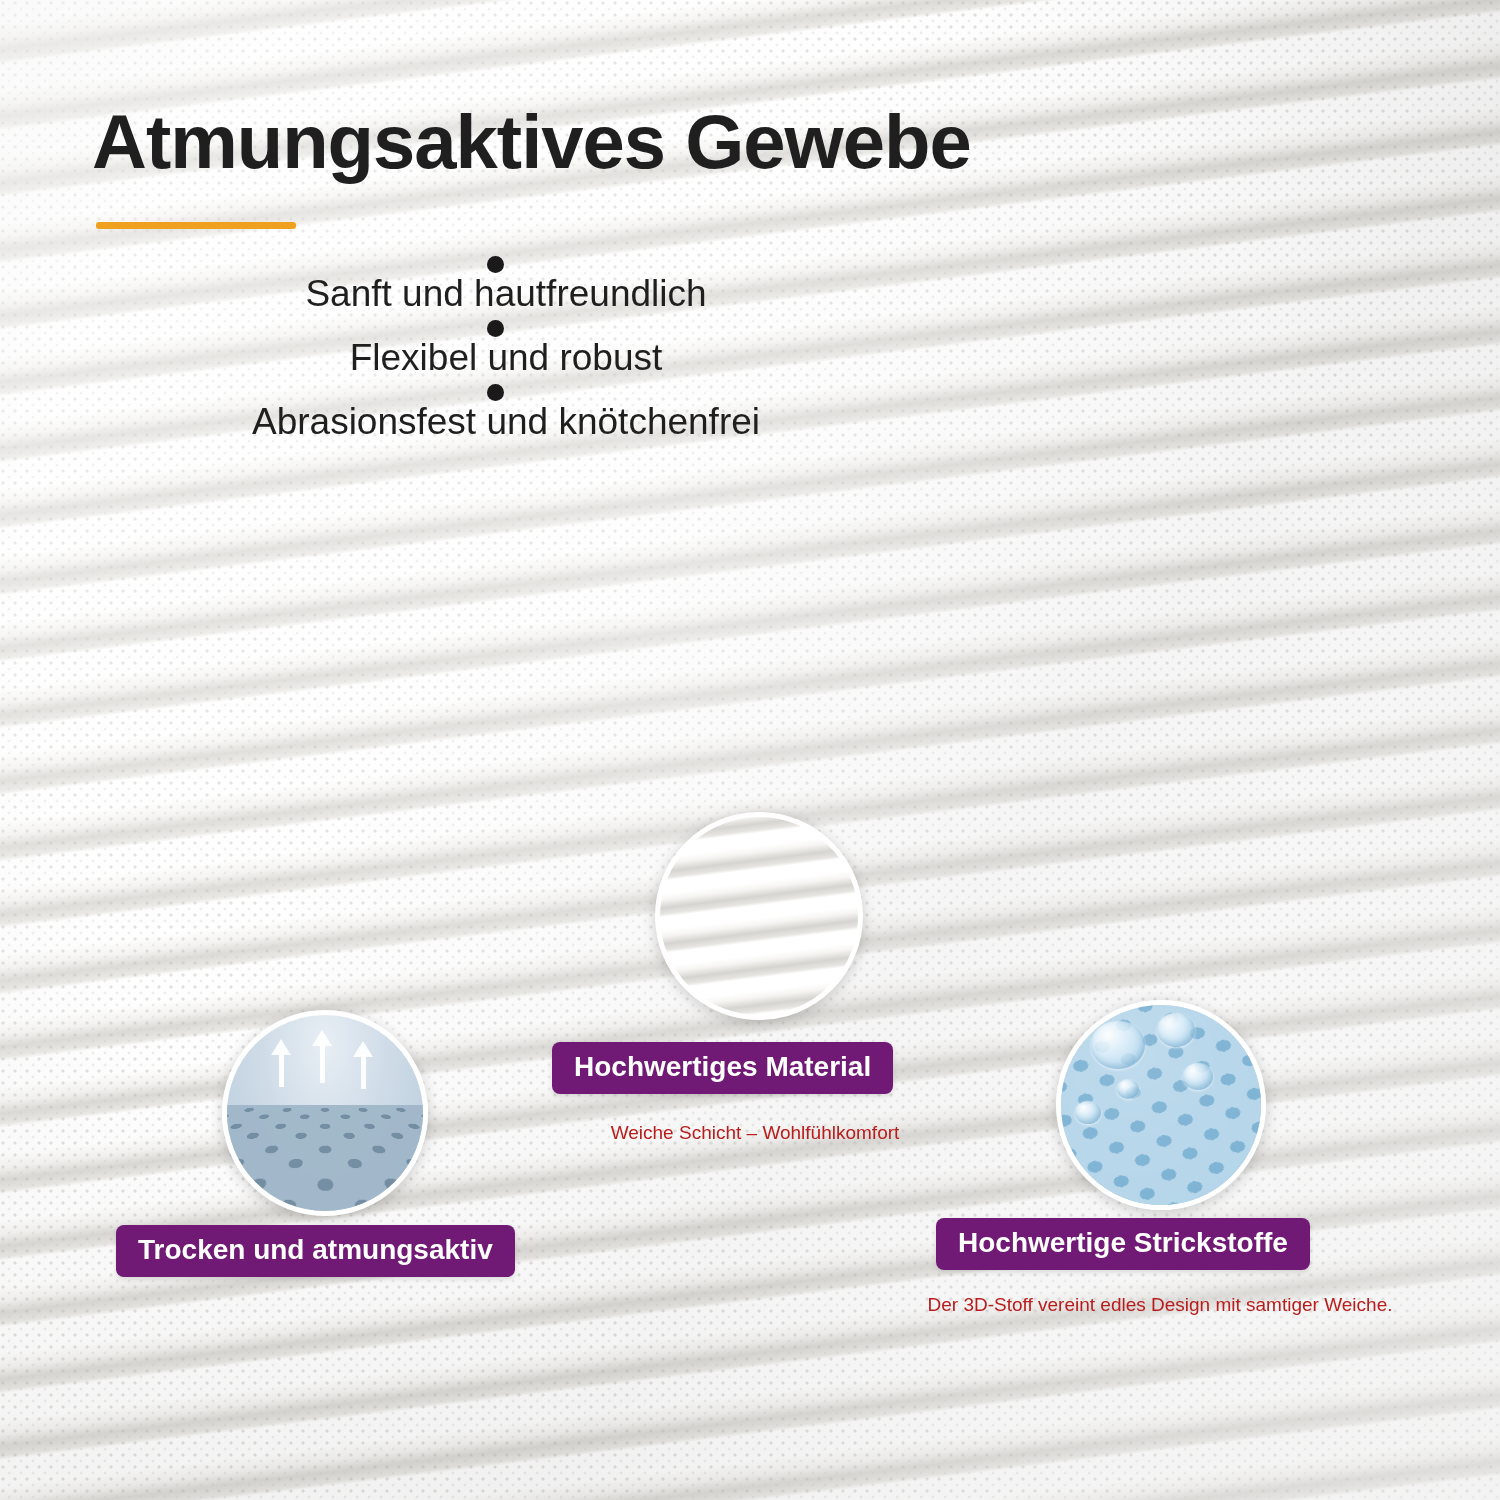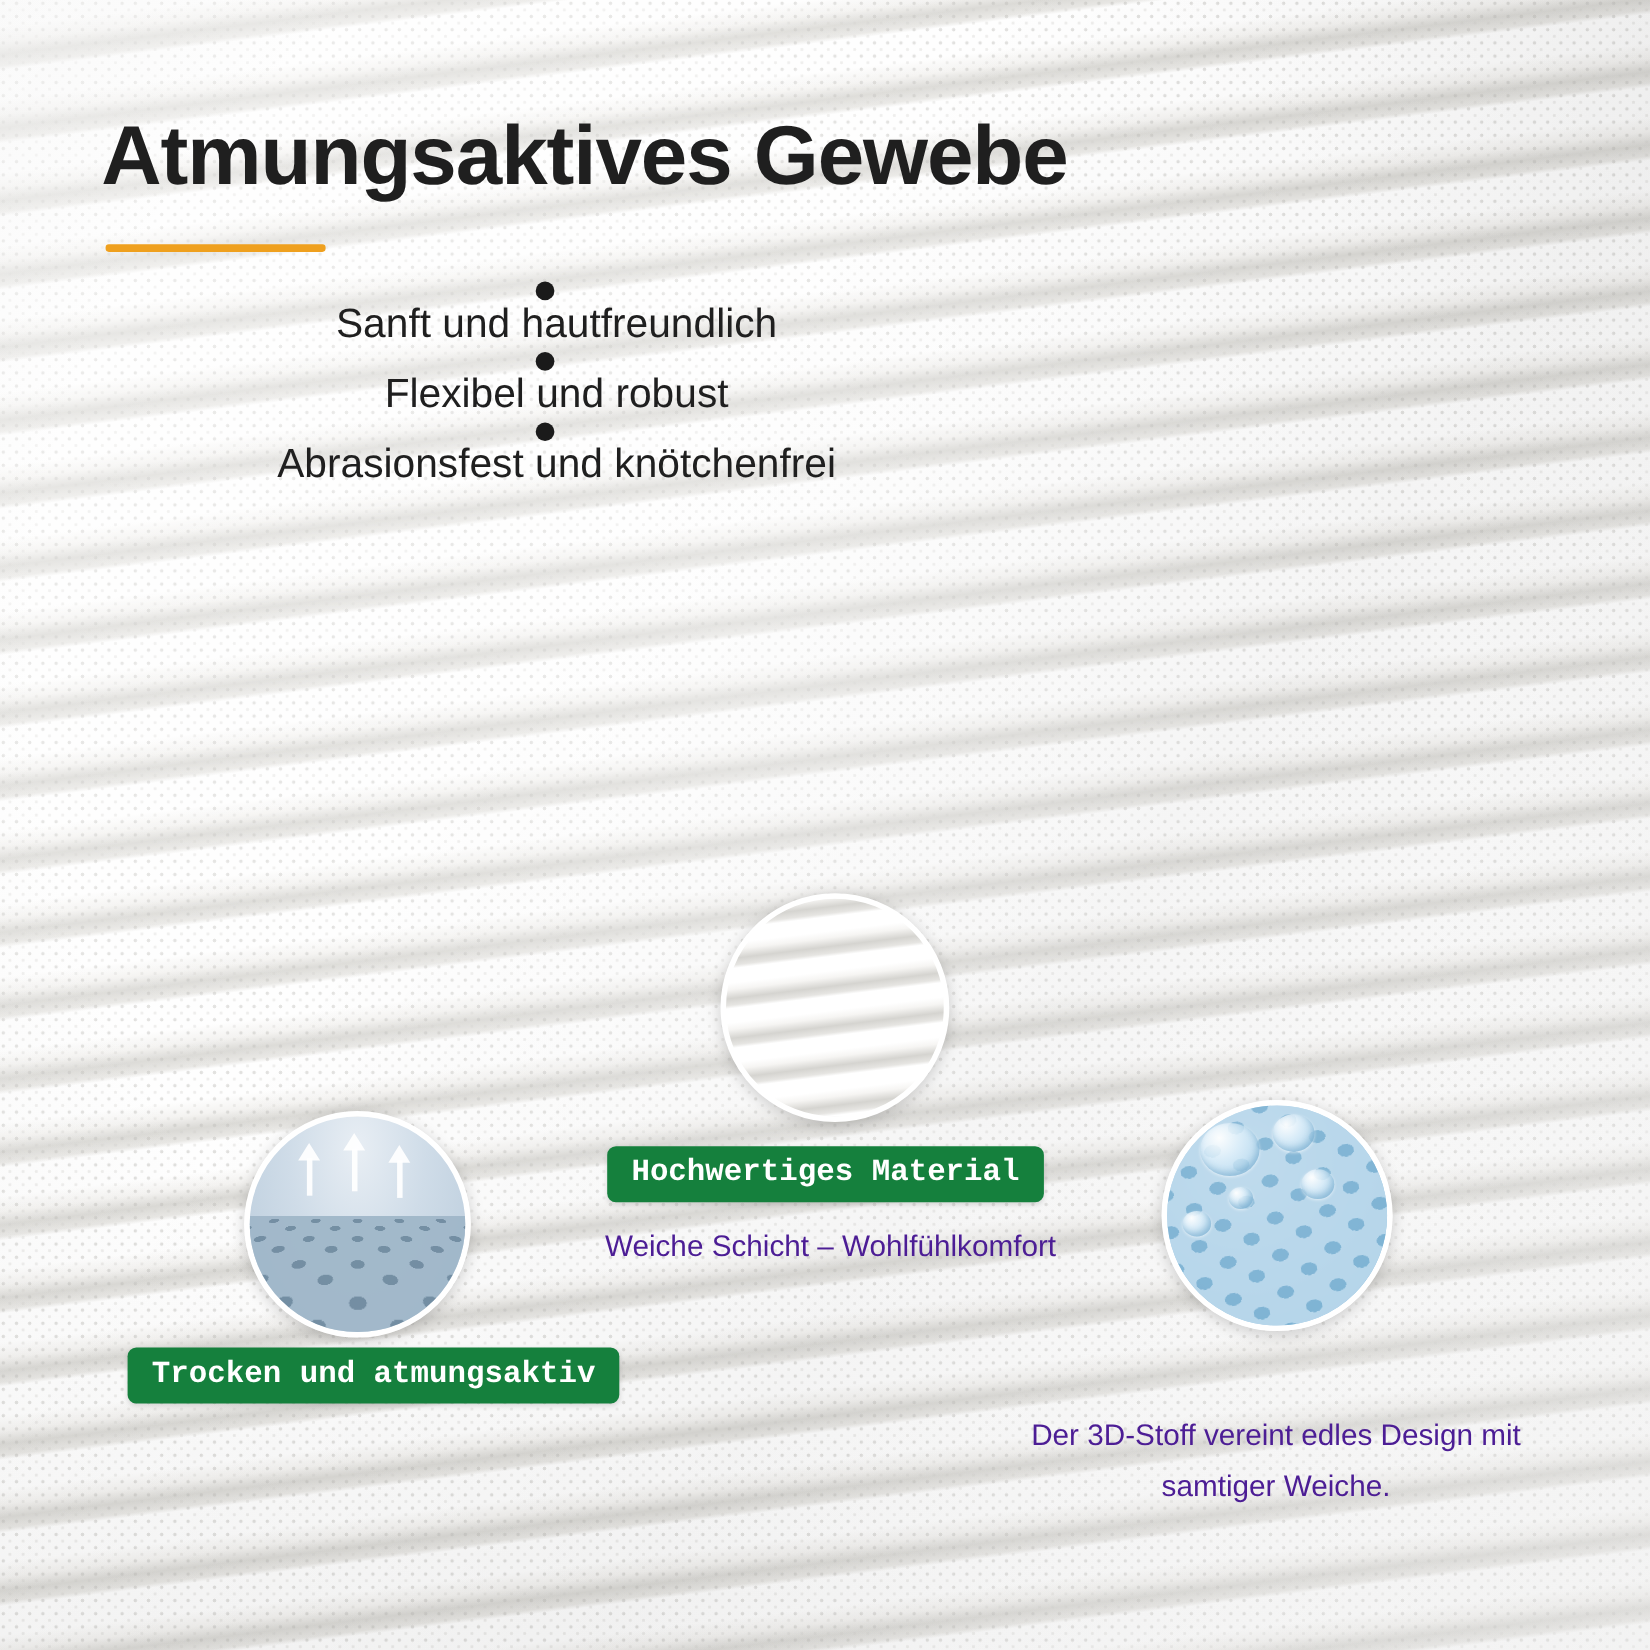--- a/index.html
+++ b/index.html
@@ -188,34 +188,33 @@
   .droplet {
     position: absolute;
     border-radius: 50%;
     background: radial-gradient(circle at 32% 28%, rgba(255,255,255,0.95) 0%, rgba(226,242,252,0.75) 40%, rgba(150,200,230,0.55) 100%);
     box-shadow: inset -2px -3px 6px rgba(90,150,190,0.45), 0 1px 3px rgba(255,255,255,0.6);
   }
 
   
   .pill {
     position: absolute;
-    background: #15803d;
+    background: #701a75;
     color: #ffffff;
     font-weight: 700;
     border-radius: 8px;
     padding: 9px 22px 11px;
     font-size: 28px;
     white-space: nowrap;
     box-shadow: 0 2px 5px rgba(0,0,0,0.12);
-    font-family: Liberation Mono, monospace;
   }
   .caption {
     position: absolute;
-    color: #4c1d95;
-    font-size: 27px;
+    color: #b91c1c;
+    font-size: 19px;
     line-height: 46px;
     text-align: center;
     white-space: nowrap;
   }
   .caption.two-line {
     white-space: normal;
   }
 
   .pill-center { left: 552px; top: 1042px; }
   .caption-center { left: 500px; top: 1110px; width: 510px; }
@@ -273,15 +272,16 @@
     <div class="droplet" style="left:122px; top:58px; width:30px; height:27px;"></div>
     <div class="droplet" style="left:56px; top:74px; width:22px; height:20px;"></div>
     <div class="droplet" style="left:14px; top:96px; width:26px; height:23px;"></div>
   </div>
 
   <div class="pill pill-center">Hochwertiges Material</div>
   <div class="caption caption-center">Weiche Schicht – Wohlfühlkomfort</div>
 
   <div class="pill pill-left">Trocken und atmungsaktiv</div>
 
+  <div class="pill pill-right">Hochwertige Strickstoffe</div>
   <div class="caption caption-right two-line">Der 3D-Stoff vereint edles Design mit samtiger Weiche.</div>
 
 </div>
 
 </body></html>

